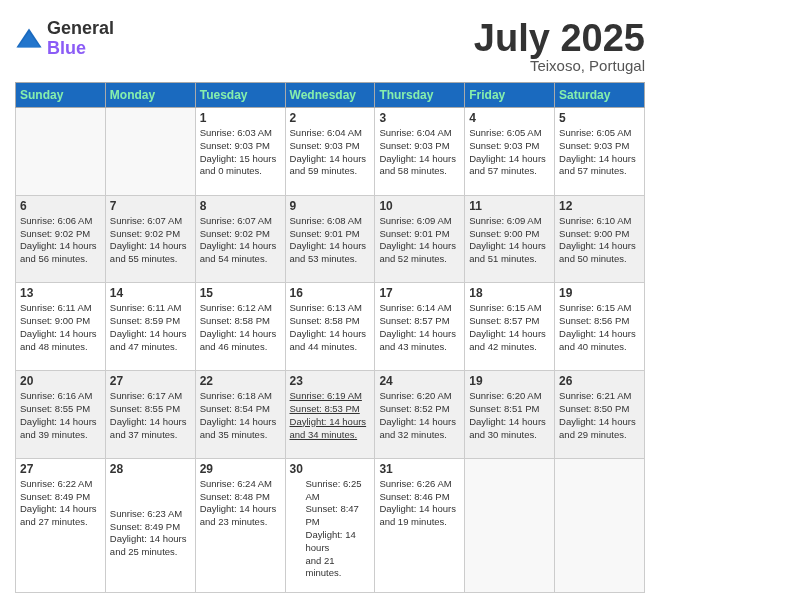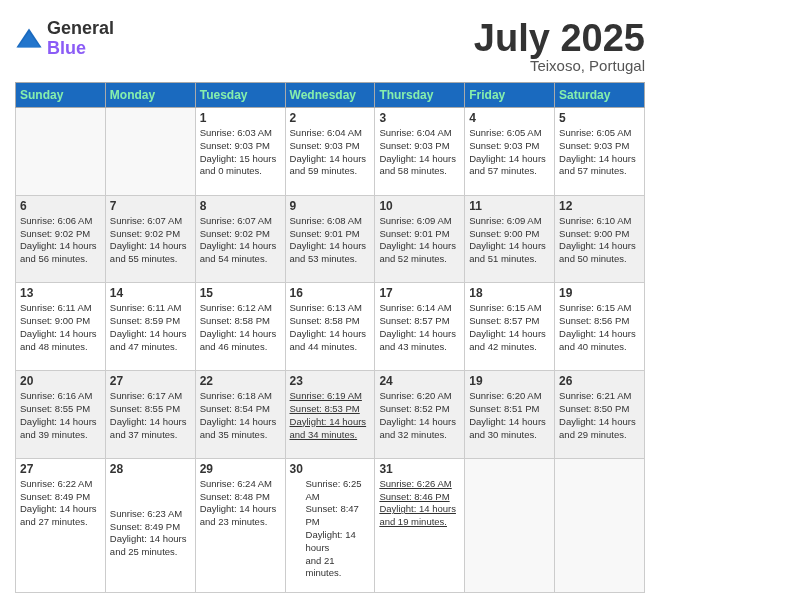--- a/index.html
+++ b/index.html
@@ -352,21 +352,21 @@
           </td>
           <td>
             <div class="day-number">30</div>
             <div class="day-info" style="white-space: pre-line; margin-left: 16px;">Sunrise: 6:25 AM
 Sunset: 8:47 PM
 Daylight: 14 hours
 and 21 minutes.</div>
           </td>
           <td>
             <div class="day-number">31</div>
-            <div class="day-info" style="white-space: pre-line; text-decoration: underline;">Sunrise: 6:26 AM
+            <div class="day-info" style="white-space: pre-line;">Sunrise: 6:26 AM
 Sunset: 8:46 PM
 Daylight: 14 hours
 and 19 minutes.</div>
           </td>
           <td class="empty"></td>
           <td class="empty"></td>
         </tr>
       </tbody>
   </table>
 </div>

